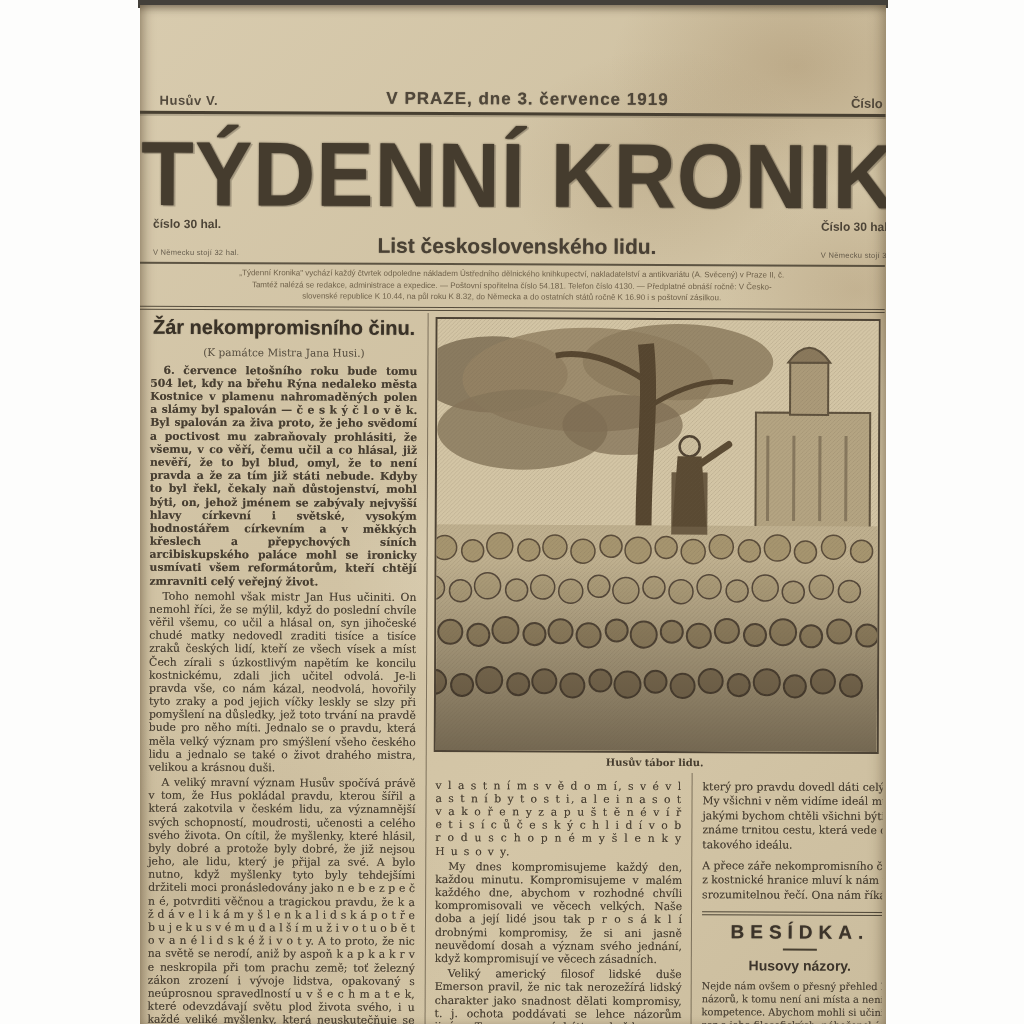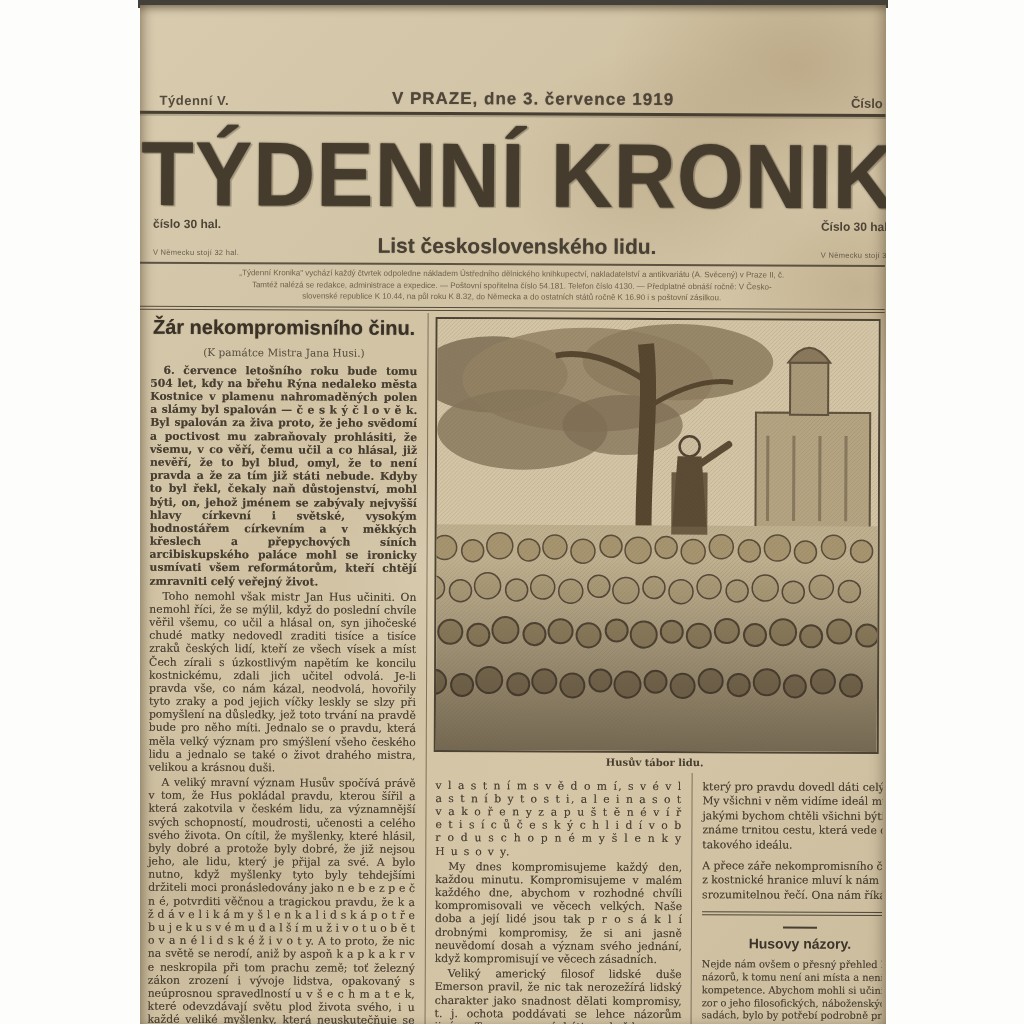--- a/index.html
+++ b/index.html
@@ -85,21 +85,21 @@
 </style>
 </head>
 <body>
 
 <div class="backdrop-strip"></div>
 
 <div class="paper">
   <div class="paper-inner">
 
     <div class="hdr">
-      <span class="vol">Týdenní V.</span>
+      <span class="vol">Husův V.</span>
       <span class="dateline">V PRAZE, dne 3. července 1919</span>
       <span class="issue">Číslo 3</span>
     </div>
     <div class="hdr-rule"></div>
 
     <div class="masthead">TÝDENNÍ KRONIKA</div>
 
     <div class="subhdr">
       <span>
         <div class="price">číslo 30 hal.</div>
@@ -206,20 +206,21 @@
             <div class="ln">My všichni v něm vidíme ideál muže a člo</div>
             <div class="ln">jakými bychom chtěli všichni býti a př</div>
             <div class="ln">známe trnitou cestu, která vede do mravní</div>
             <div class="ln">takového ideálu.</div>
             <div class="gap"></div>
             <div class="ln">A přece záře nekompromisního činu Hu</div>
             <div class="ln">z kostnické hranice mluví k nám tak jasn</div>
             <div class="ln">srozumitelnou řečí. Ona nám říká, že vše c</div>
 
             <div class="besidka">
+              <div class="besidka-title">BESÍDKA.</div>
               <div class="besidka-dash"></div>
               <div class="besidka-sub">Husovy názory.</div>
               <div class="ln">Nejde nám ovšem o přesný přehled Huso</div>
               <div class="ln">názorů, k tomu není ani místa a není také</div>
               <div class="ln">kompetence. Abychom mohli si učiniti správn</div>
               <div class="ln">zor o jeho filosofických, náboženských a po</div>
               <div class="ln">sadách, bylo by potřebí podrobně prostudovat</div>
 
             </div>
           </div>

